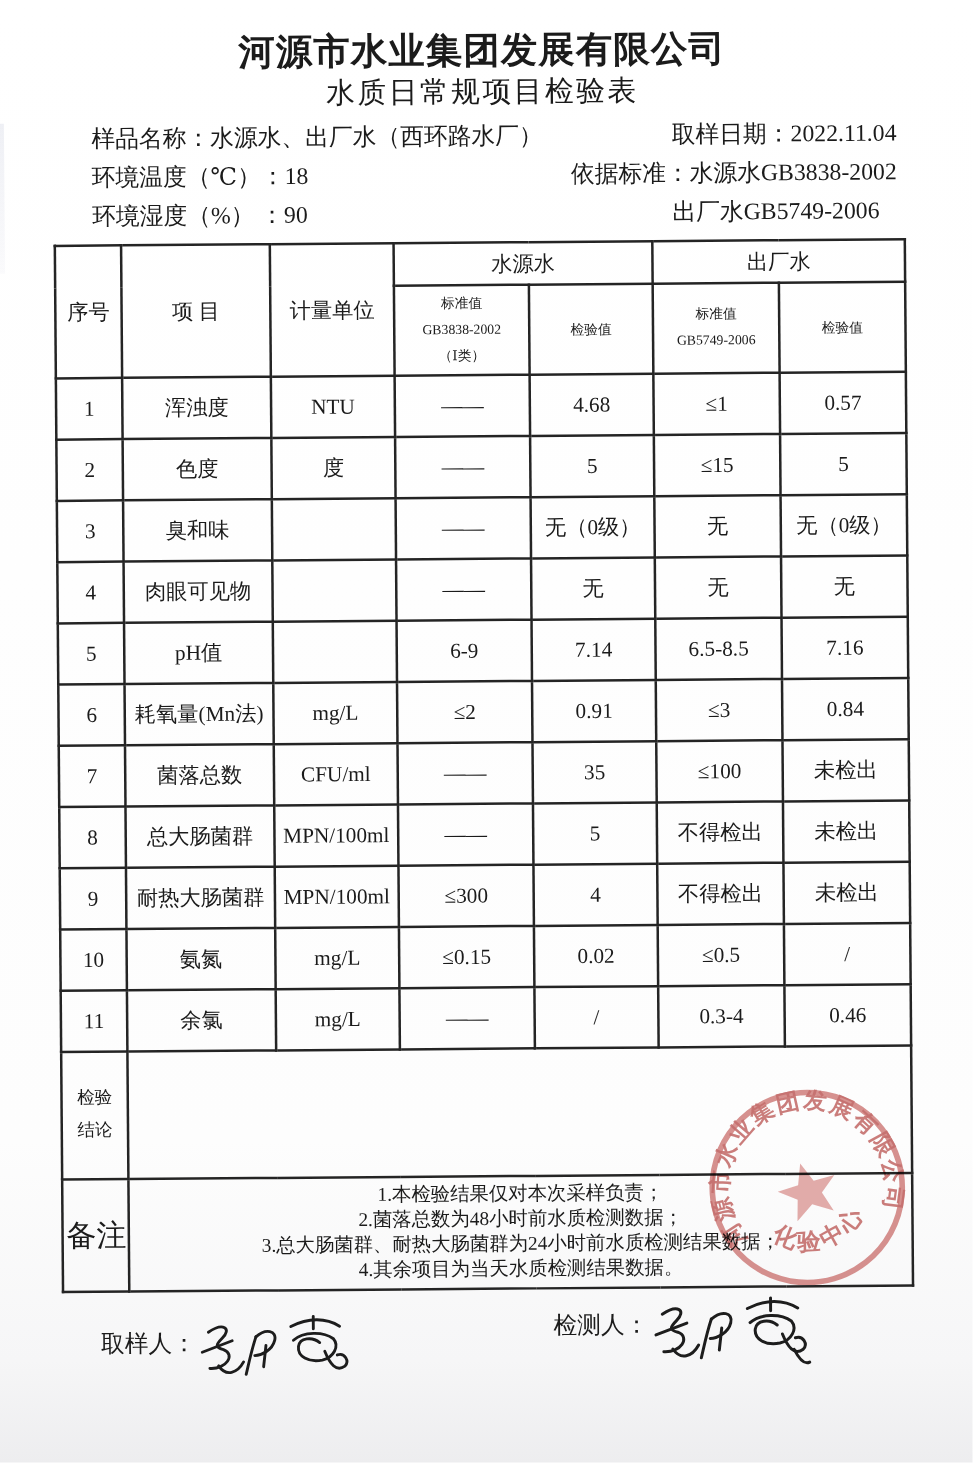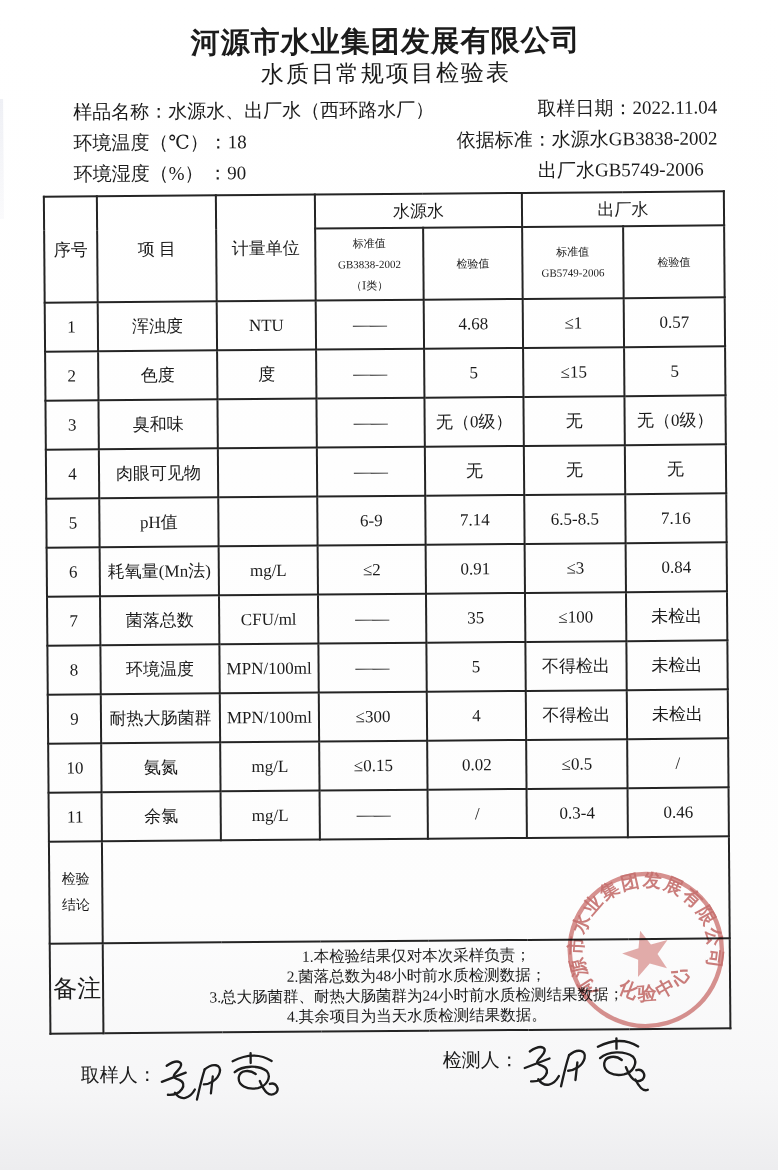--- a/index.html
+++ b/index.html
@@ -177,21 +177,21 @@
         <td>7</td>
         <td class="item-cell">菌落总数</td>
         <td>CFU/ml</td>
         <td>——</td>
         <td>35</td>
         <td>≤100</td>
         <td>未检出</td>
       </tr>
       <tr class="data-row">
         <td>8</td>
-        <td class="item-cell">环境温度</td>
+        <td class="item-cell">总大肠菌群</td>
         <td>MPN/100ml</td>
         <td>——</td>
         <td>5</td>
         <td>不得检出</td>
         <td>未检出</td>
       </tr>
       <tr class="data-row">
         <td>9</td>
         <td class="item-cell">耐热大肠菌群</td>
         <td>MPN/100ml</td>

